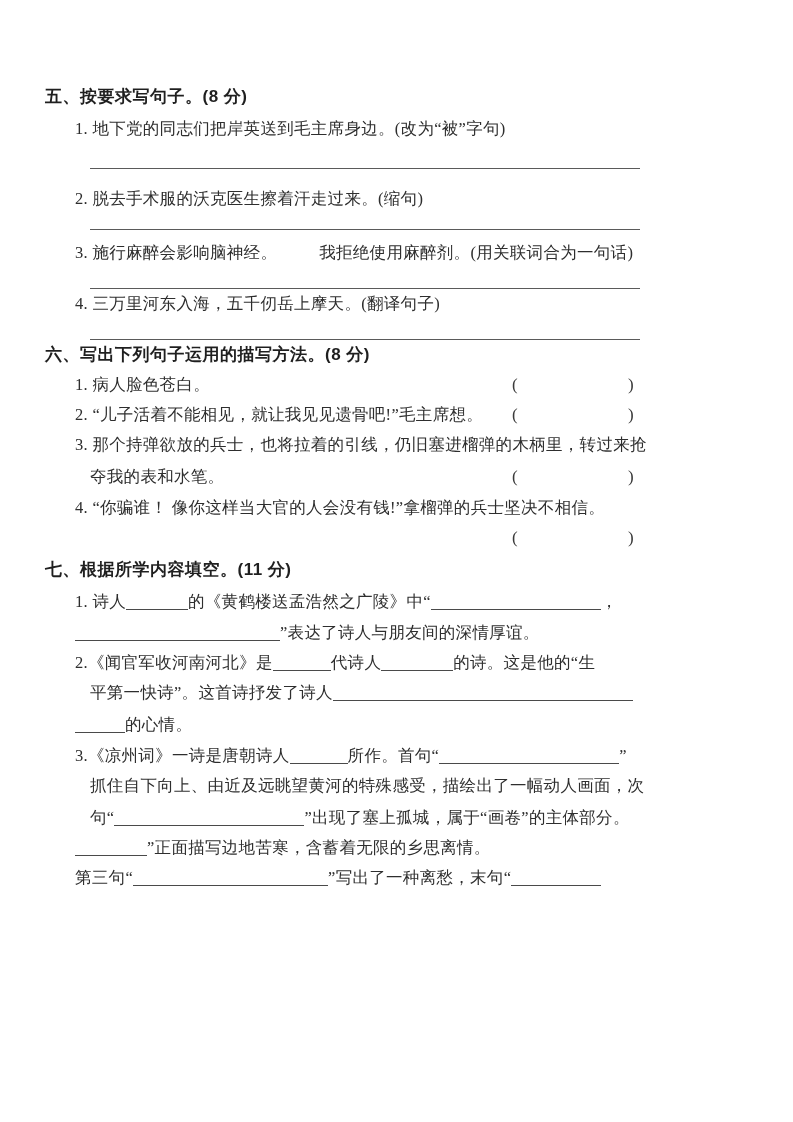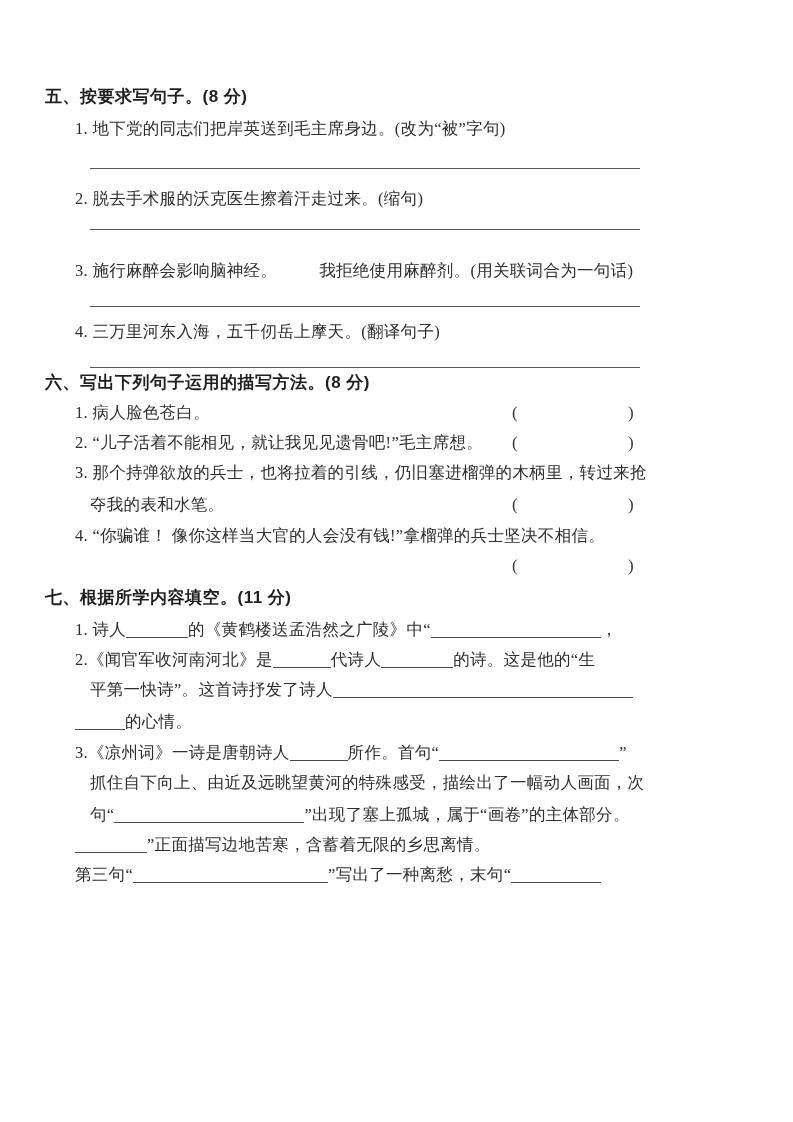--- a/index.html
+++ b/index.html
@@ -72,25 +72,25 @@
 <body>
 
 <div class="page">
   <div class="content">
 
     <div class="row sec-title">五、按要求写句子。(8 分)</div>
     <div class="row ind1" style="margin-top:2px">1. 地下党的同志们把岸英送到毛主席身边。(改为“被”字句)</div>
     <div class="ansline" style="margin-top:24px"></div>
     <div class="row ind1" style="margin-top:15px">2. 脱去手术服的沃克医生擦着汗走过来。(缩句)</div>
     <div class="ansline" style="margin-top:15px"></div>
-    <div class="row ind1" style="margin-top:26px">
+    <div class="row ind1" style="margin-top:8px">
       <span>3. 施行麻醉会影响脑神经。</span><span class="gap"></span><span>我拒绝使用麻醉剂。(用关联词合为一句话)</span>
     </div>
     <div class="ansline" style="margin-top:20px"></div>
-    <div class="row ind1" style="margin-top:10px">4. 三万里河东入海，五千仞岳上摩天。(翻译句子)</div>
+    <div class="row ind1" style="">4. 三万里河东入海，五千仞岳上摩天。(翻译句子)</div>
     <div class="ansline" style="margin-top:20px"></div>
 
     <div class="row sec-title" style="margin-top:0">六、写出下列句子运用的描写方法。(8 分)</div>
     <div class="row ind1">
       <span>1. 病人脸色苍白。</span>
       <span class="parens">
           <span>(</span>
           <span>)</span>
         </span>
     </div>
@@ -114,20 +114,23 @@
       <span class="parens">
           <span>(</span>
           <span>)</span>
         </span>
     </div>
 
     <div class="row sec-title" style="margin-top:2px">七、根据所学内容填空。(11 分)</div>
     <div class="row ind1" style="margin-top:2px">
       <span>1. 诗人</span><span class="bl" style="width:62px"></span><span>的《黄鹤楼送孟浩然之广陵》中“</span><span class="bl" style="width:170px"></span><span>，</span>
     </div>
+    <div class="row ind1" style="margin-top:1px">
+      <span class="bl" style="width:205px"></span><span>”表达了诗人与朋友间的深情厚谊。</span>
+    </div>
     <div class="row ind1">
       <span>2.《闻官军收河南河北》是</span><span class="bl" style="width:58px"></span><span>代诗人</span><span class="bl" style="width:72px"></span><span>的诗。这是他的“生</span>
     </div>
     <div class="row ind2">
       <span>平第一快诗”。这首诗抒发了诗人</span><span class="bl" style="width:300px"></span>
     </div>
     <div class="row ind1" style="margin-top:2px">
       <span class="bl" style="width:50px"></span><span>的心情。</span>
     </div>
     <div class="row ind1" style="margin-top:1px">

